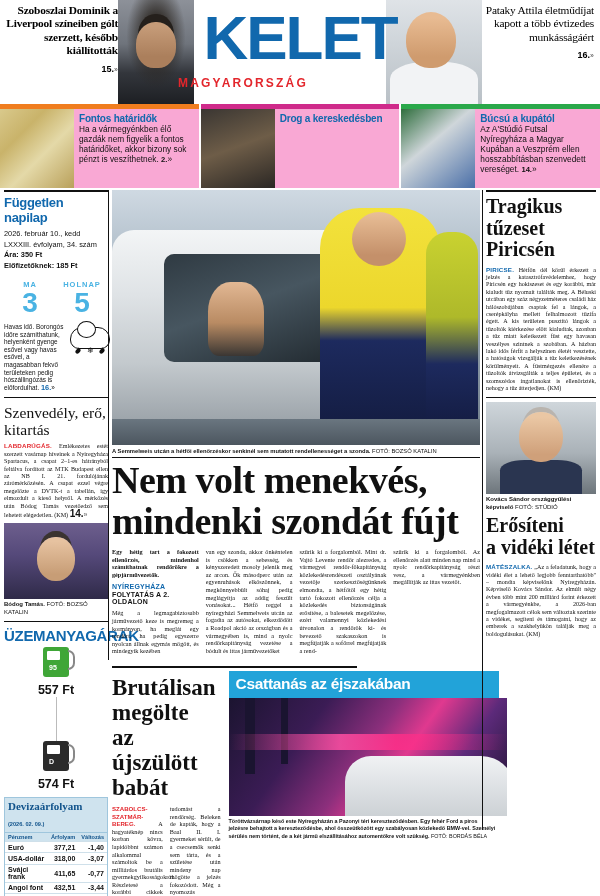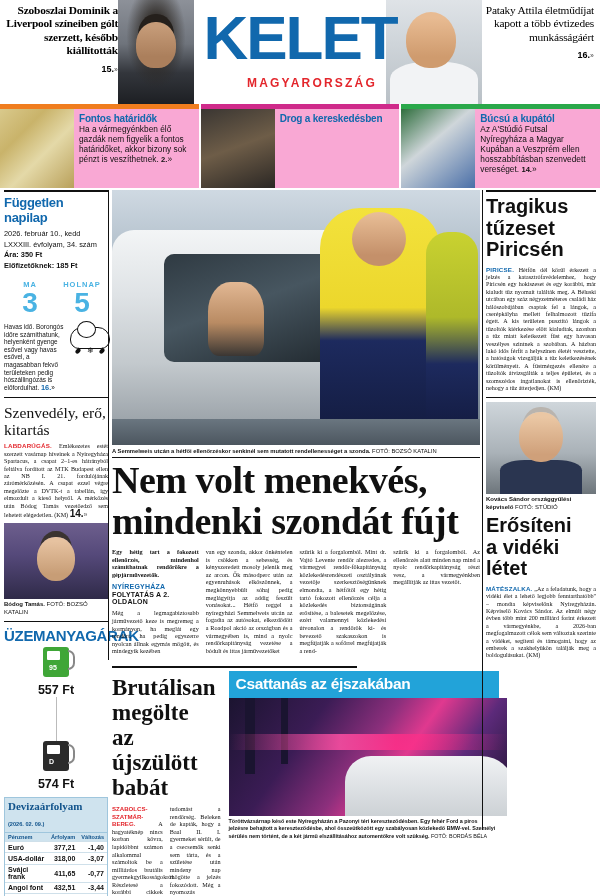--- a/index.html
+++ b/index.html
@@ -30,21 +30,21 @@
   .photo-r{right:118px;width:96px;background:
       linear-gradient(180deg,#dfe3e7 0%,#cfd5da 40%,#b9c0c6 100%);}
   .photo-r:after{content:"";position:absolute;left:20px;top:12px;width:50px;height:56px;border-radius:50% 50% 46% 46%;
       background:linear-gradient(180deg,#e8bb92 10%,#cf9b6e 80%);}
   .photo-r:before{content:"";position:absolute;left:4px;top:62px;width:88px;height:42px;background:#f2f3f5;border-radius:40% 40% 0 0;}
 
   .masthead{position:absolute;left:178px;top:0;width:244px;height:104px;}
   .mast-k{position:absolute;left:0;top:2px;width:244px;text-align:center;
      font-family:"Liberation Sans",sans-serif;font-weight:700;font-size:62px;letter-spacing:-2px;
      color:#1168ad;line-height:72px;}
-  .mast-sub{position:absolute;left:12px;top:76px;width:244px;text-align:center;
+  .mast-sub{position:absolute;left:0;top:76px;width:244px;text-align:left;
      font-family:"Liberation Sans",sans-serif;font-weight:700;font-size:12px;letter-spacing:2.2px;color:#e3262c;}
 
   
   .teasers{position:absolute;left:0;top:104px;width:600px;height:84px;display:flex;}
   .teaser{position:relative;flex:1;margin-right:2px;background:#f9a8d4;overflow:hidden;}
   .teaser:last-child{margin-right:0;}
   .teaser .bar{height:5px;width:100%;}
   .t1 .bar{background:#f07d1e;}
   .t2 .bar{background:#cf2a8a;}
   .t3 .bar{background:#2aa84a;}
@@ -147,21 +147,21 @@
   .body-m{font-family:"Liberation Serif",serif;font-size:6.2px;line-height:7.6px;text-align:justify;color:#111;}
   .body-m p{margin:0 0 5px;}
   .lead{font-weight:700;}
   .place{font-family:"Liberation Sans",sans-serif;font-weight:700;font-size:7px;color:#1168ad;letter-spacing:0.2px;margin:4px 0 1px;}
   .cont{font-family:"Liberation Sans",sans-serif;font-weight:700;font-size:7px;color:#111;letter-spacing:0.2px;margin-bottom:4px;}
   .kick2{font-family:"Liberation Sans",sans-serif;font-weight:700;font-size:6.1px;color:#e3262c;}
 
   .h2{font-family:"Liberation Serif",serif;font-size:23px;line-height:25px;color:#111;margin:4px 0 5px;}
 
   
-  .h3r{font-family:Liberation Sans, sans-serif;font-size:20px;line-height:21.5px;color:#111;margin:4px 0 5px;}
+  .h3r{font-family:Liberation Serif, serif;font-size:20px;line-height:21.5px;color:#111;margin:4px 0 5px;}
   .portrait2{width:110px;height:92px;position:relative;overflow:hidden;
      background:linear-gradient(180deg,#cfd6db 0%,#aab2b8 55%,#6d757b 100%);}
   .portrait2:after{content:"";position:absolute;left:33px;top:10px;width:44px;height:50px;border-radius:48%;
      background:linear-gradient(180deg,#eac7a4 10%,#cfa07a 85%);box-shadow:0 -8px 0 -3px #b9b4ae;}
   .portrait2:before{content:"";position:absolute;left:14px;bottom:0;width:82px;height:34px;background:#2a3550;border-radius:30% 30% 0 0;}
 
   
   .feat{position:absolute;left:0;top:0;width:278px;}
   .feat-h{background:#22a3d9;color:#fff;font-family:"Liberation Sans",sans-serif;font-weight:700;font-size:15.5px;
      padding:4px 7px 5px;letter-spacing:-0.3px;}

